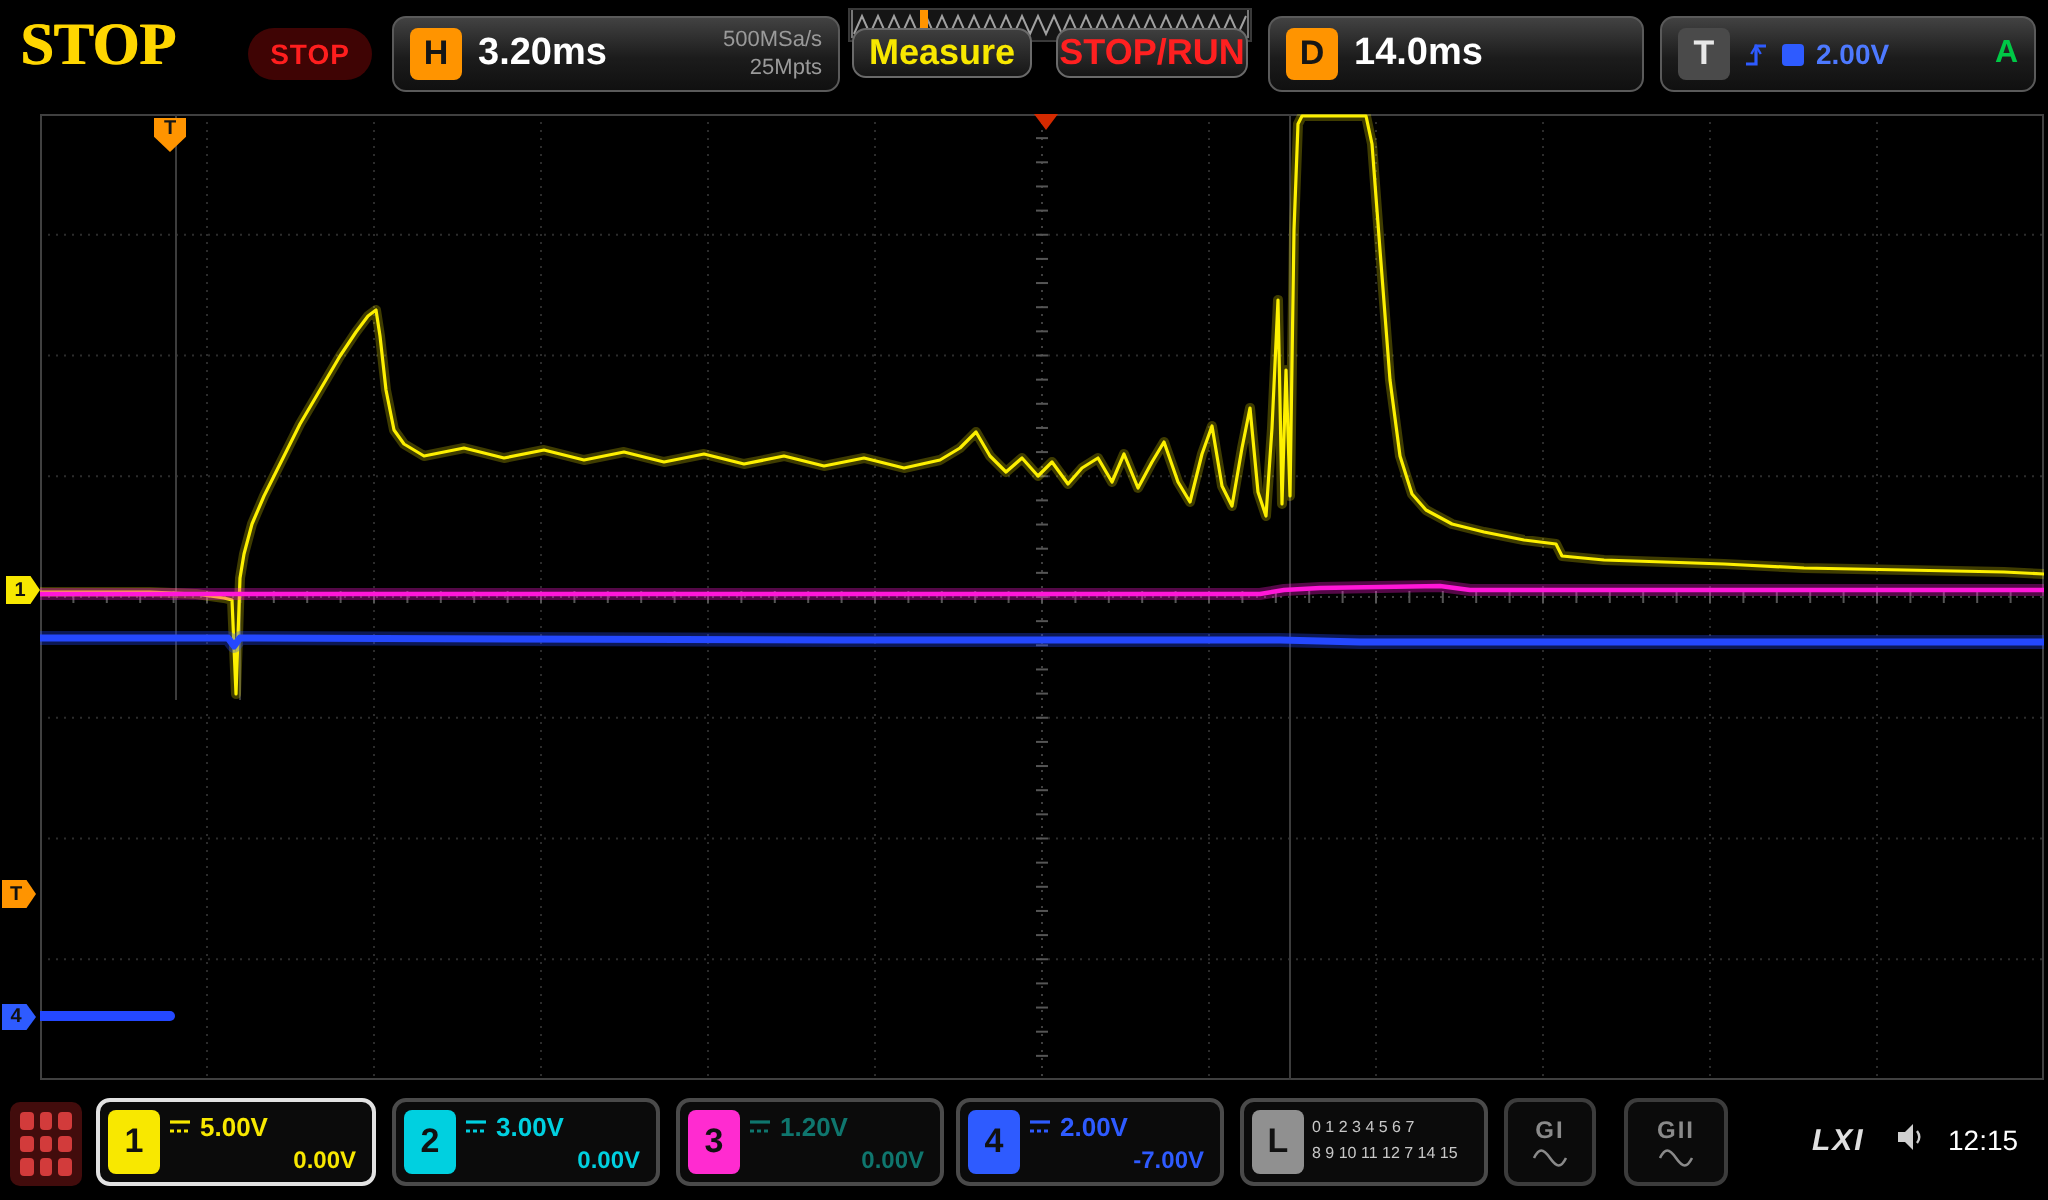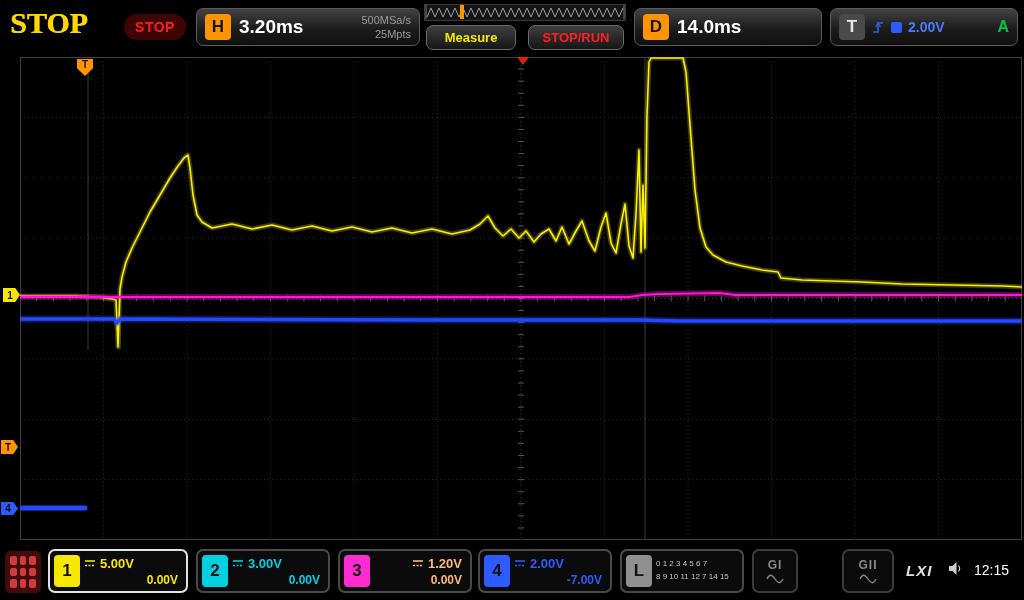--- a/index.html
+++ b/index.html
@@ -19,23 +19,23 @@
   .h-panel{left:196px;width:224px;}
   .d-panel{left:634px;width:188px;}
   .t-panel{left:830px;width:188px;gap:6px;}
   .sq{width:26px;height:26px;border-radius:4px;background:#ff9400;color:#161616;flex:0 0 auto;
       font-weight:bold;font-size:17px;display:flex;align-items:center;justify-content:center;}
   .tsq{background:#4a4a4a;color:#e8e8e8;}
   .bigval{color:#fff;font-weight:bold;font-size:19px;}
   .stack{margin-left:auto;text-align:right;color:#9a9a9a;font-size:11px;line-height:1.3;}
   .wavestrip{position:absolute;left:424px;top:4px;width:202px;height:17px;background:#151515;
       border:1px solid #3a3a3a;box-sizing:border-box;}
-  .btn{position:absolute;top:25px;height:25px;border-radius:7px;box-sizing:border-box;
+  .btn{position:absolute;top:14px;height:25px;border-radius:7px;box-sizing:border-box;
       background:linear-gradient(#3e3e3e,#161616);border:1px solid #6a6a6a;
-      display:flex;align-items:center;justify-content:center;font-weight:bold;font-size:13px;}
+      display:flex;align-items:center;justify-content:center;font-weight:bold;font-size:18px;}
   .measure-btn{left:426px;width:90px;color:#f8e800;}
   .stoprun-btn{left:528px;width:96px;color:#ff2020;}
   .tlevel{color:#4d79ff;font-weight:bold;font-size:14px;}
   .tmode{margin-left:auto;color:#00c846;font-weight:bold;font-size:16px;}
   .tsrc{width:11px;height:11px;border-radius:2px;background:#2e5bff;display:inline-block;}
 
   
   .screen{position:absolute;left:0;top:55px;width:1024px;height:492px;background:#000;}
   #waves{position:absolute;left:20px;top:2px;}
   .gline{stroke:#2c2c2c;stroke-dasharray:1 3;}
@@ -62,33 +62,33 @@
   .menu i{background:#d23b3b;border-radius:2px;}
   .chan,.lpanel{position:absolute;top:2px;height:44px;border:2px solid #4a4a4a;border-radius:7px;
       background:#0b0b0b;display:flex;align-items:center;box-sizing:border-box;}
   .chan.sel{border-color:#e2e2e2;}
   .c1{left:48px;width:140px;} .c2{left:196px;width:134px;}
   .c3{left:338px;width:134px;} .c4{left:478px;width:134px;}
   .chnum,.lsq{width:26px;height:32px;margin:0 4px;border-radius:4px;color:#111;font-weight:bold;
       font-size:17px;display:flex;align-items:center;justify-content:center;flex:0 0 auto;}
   .c1 .chnum{background:#f8e800;} .c1 .chinfo{color:#f8e800;}
   .c2 .chnum{background:#00d0e0;} .c2 .chinfo{color:#00d0e0;}
-  .c3 .chnum{background:#ff2bd0;} .c3 .chinfo{color:#fdba74;align-items:flex-end;}
+  .c3 .chnum{background:#ff2bd0;} .c3 .chinfo{color:#0f766e;}
   .c4 .chnum{background:#2e5bff;} .c4 .chinfo{color:#2e5bff;}
   .chinfo{flex:1;display:flex;flex-direction:column;justify-content:center;gap:2px;
       padding-right:8px;font-weight:bold;}
   .r1{font-size:13px;display:flex;align-items:center;gap:4px;}
   .r2{font-size:12px;text-align:right;}
   .lpanel{left:620px;width:124px;}
   .lsq{background:#909090;}
   .ldigits{font-size:8px;color:#c8c8c8;line-height:1.6;white-space:nowrap;}
   .gpanel{position:absolute;top:2px;height:44px;border:2px solid #3c3c3c;border-radius:7px;
       background:#0b0b0b;display:flex;flex-direction:column;align-items:center;justify-content:center;
       gap:2px;color:#8a8a8a;box-sizing:border-box;}
-  .g1{left:752px;width:46px;} .g2{left:842px;width:52px;align-items:center;}
+  .g1{left:752px;width:46px;} .g2{left:812px;width:52px;align-items:center;}
   .glabel{font-weight:bold;font-size:12px;letter-spacing:1px;}
   .lxi{position:absolute;left:906px;top:15px;color:#e0e0e0;font-weight:bold;font-style:italic;
       font-size:15px;letter-spacing:1px;}
   .speaker{position:absolute;left:948px;top:14px;}
   .clock{position:absolute;left:974px;top:15px;color:#fff;font-size:14px;}
 </style>
 </head>
 <body>
 
 <div class="topbar">

